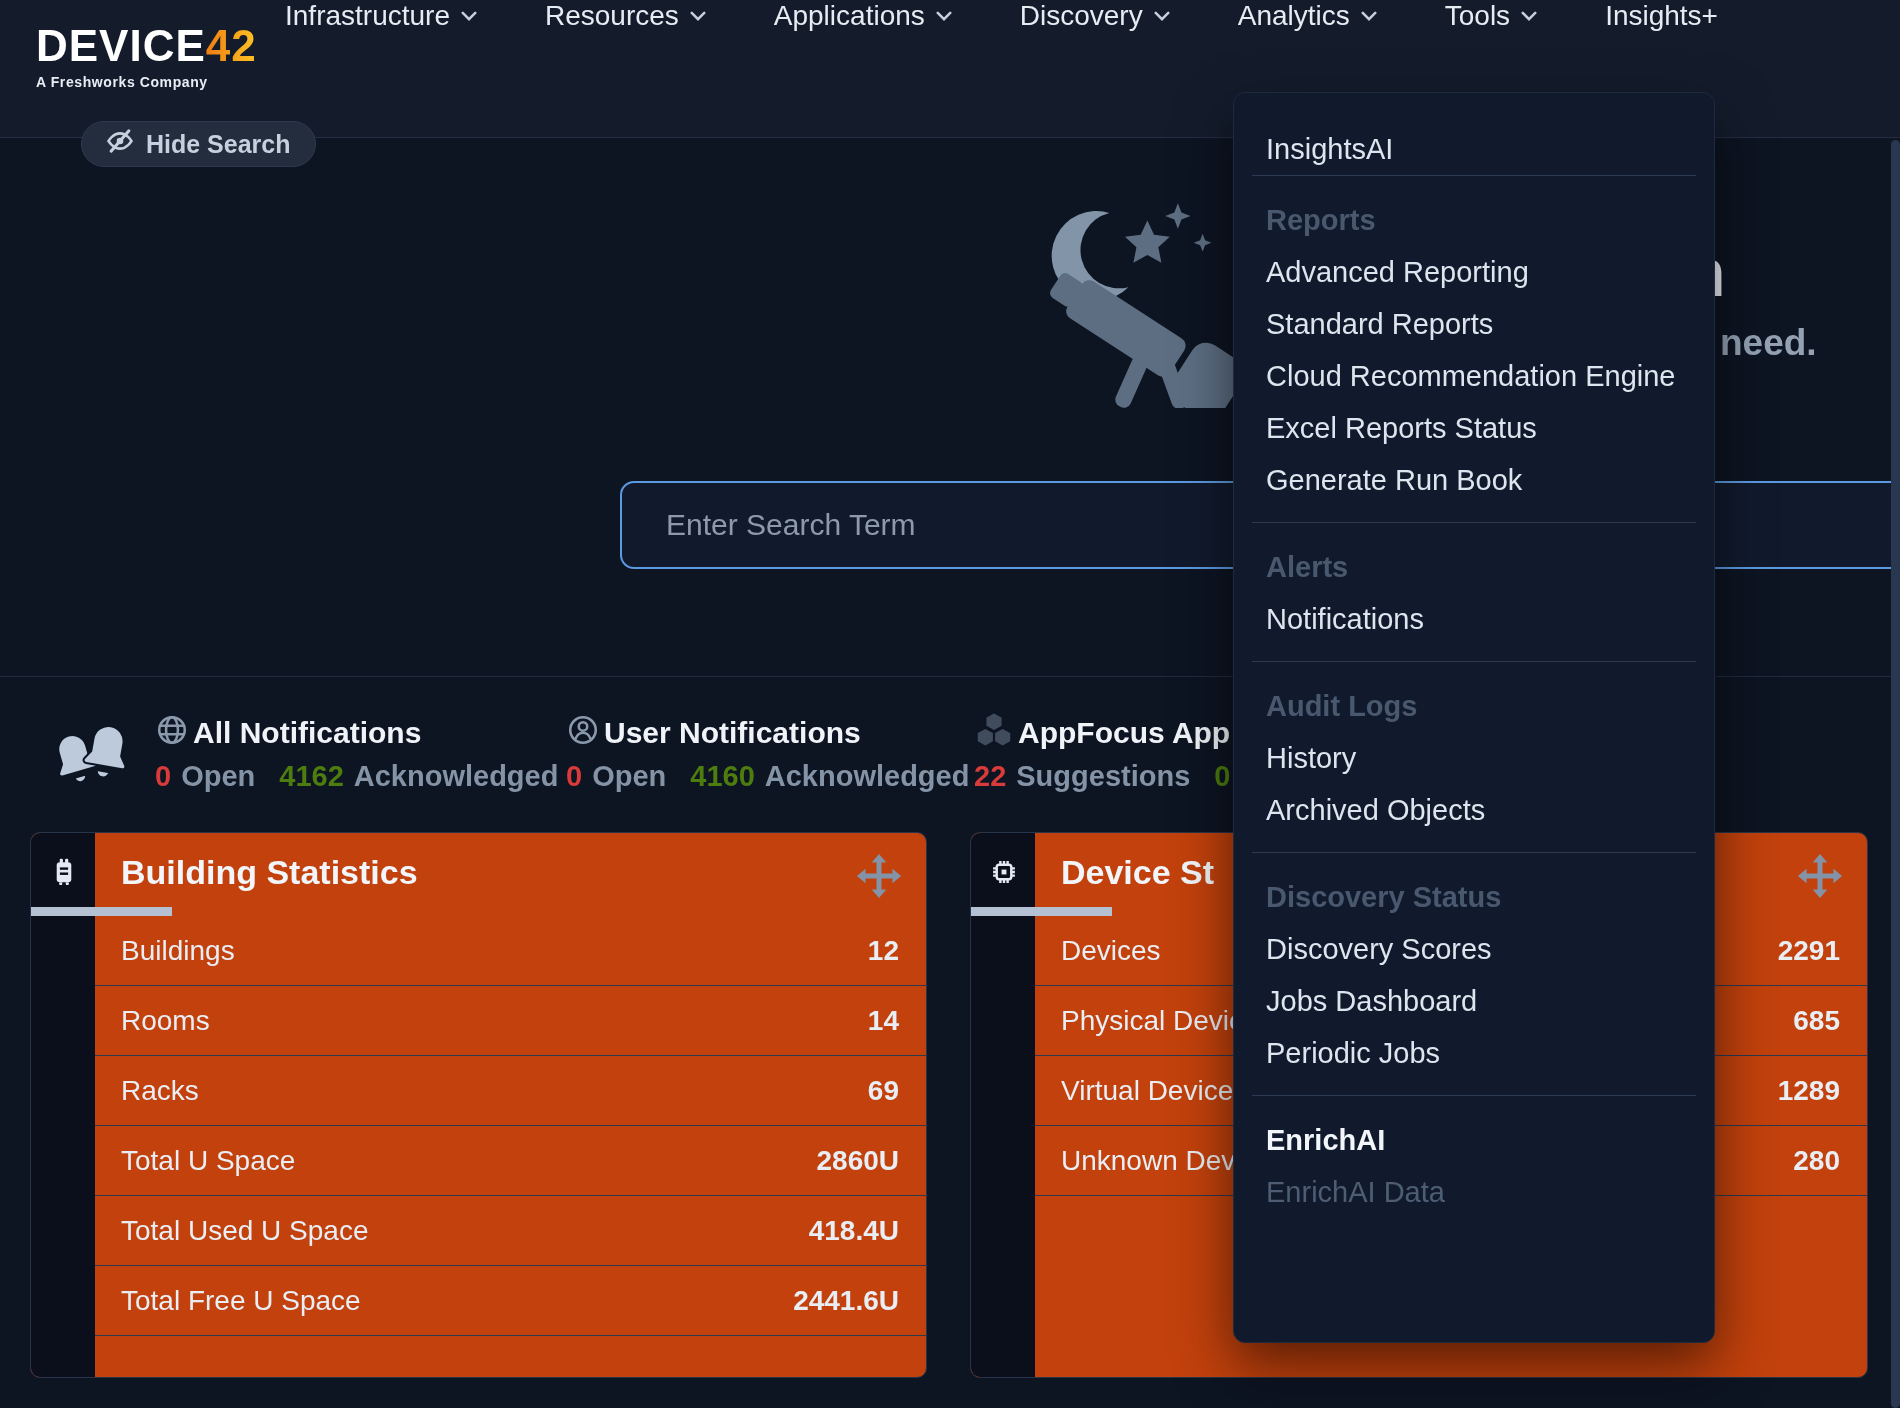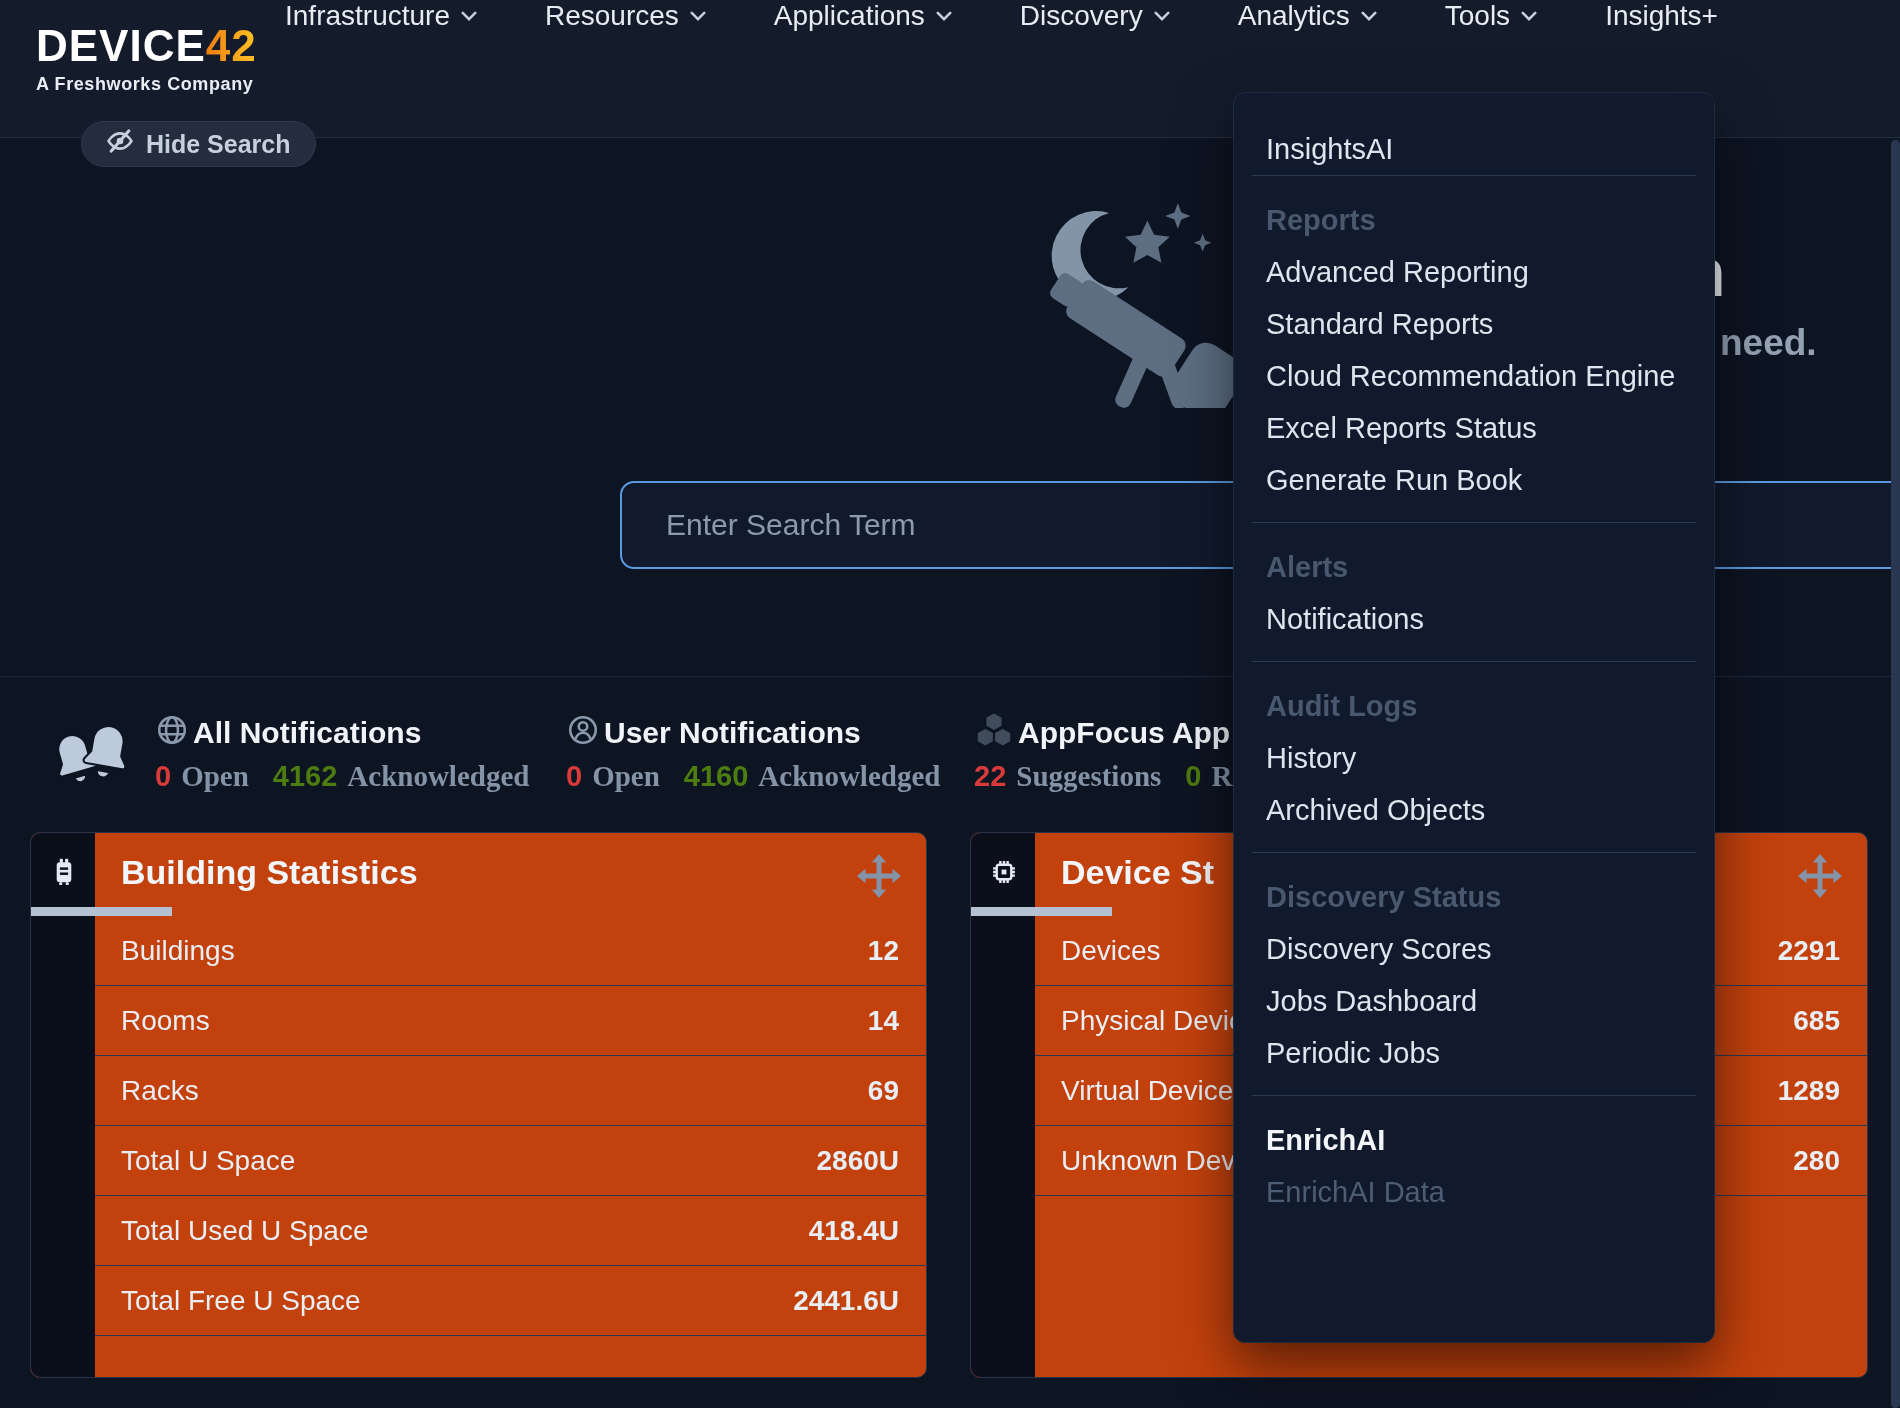--- a/index.html
+++ b/index.html
@@ -4,21 +4,21 @@
 <style>
   html,body{margin:0;padding:0;width:1900px;height:1408px;overflow:hidden;background:#0d1422;
     font-family:"Liberation Sans","DejaVu Sans",sans-serif;}
   .screen{position:relative;width:1900px;height:1158px;background:#0d1422;}
 
   
   .nav{position:absolute;left:0;top:0;width:1900px;height:137px;background:#141c2c;border-bottom:1px solid #232e42;z-index:6;}
   .brand{position:absolute;left:36px;top:24px;cursor:pointer;}
   .brand-line{font-size:44px;font-weight:800;letter-spacing:1px;color:#ffffff;line-height:1;}
   .brand-num{background:linear-gradient(90deg,#ef7d12,#ffc325);-webkit-background-clip:text;background-clip:text;color:transparent;}
-  .brand-tag{font-size:18px;font-weight:700;color:#e9eef5;letter-spacing:.6px;margin-top:6px;}
+  .brand-tag{font-size:14px;font-weight:700;color:#e9eef5;letter-spacing:.6px;margin-top:6px;}
   .nav-items{position:absolute;left:285px;top:0;height:137px;display:flex;align-items:flex-start;gap:68px;z-index:7;}
   .nav-item{display:flex;align-items:center;font-size:28px;font-weight:500;color:#e7ecf3;cursor:pointer;white-space:nowrap;}
   .nav-item .chev{margin-left:11px;display:inline-flex;}
 
   
   .hero-divider{position:absolute;left:0;top:676px;width:1900px;height:1px;background:#1f2b3d;}
   .hide-search{position:absolute;left:81px;top:121px;height:46px;display:flex;align-items:center;gap:12px;
     padding:0 24px;background:#232d3e;border:1px solid #2f3a50;border-radius:24px;color:#c7d1dd;
     font-size:25px;font-weight:700;z-index:8;cursor:pointer;font-family:inherit;}
   .telescope{position:absolute;left:1035px;top:193px;z-index:2;}
@@ -29,21 +29,21 @@
   .search-placeholder{position:absolute;left:44px;top:0;line-height:84px;font-size:30px;color:#8e9aab;}
 
   
   .bells{position:absolute;left:45px;top:710px;z-index:3;}
   .ngroup{position:absolute;top:714px;z-index:3;}
   .ngroup .title-row{display:flex;align-items:center;gap:4px;font-size:30px;font-weight:700;color:#f0f4f8;height:38px;}
   .ngroup .counts{margin-top:6px;font-size:29px;height:36px;display:flex;align-items:center;}
   .counts .num{font-weight:800;margin-right:10px;}
   .counts .num.red{color:#d93a3a;}
   .counts .num.green{color:#4d7c0f;}
-  .counts .word{color:#8493a6;margin-right:24px;font-weight:600;font-family:Liberation Serif, serif;}
+  .counts .word{color:#8493a6;margin-right:24px;font-weight:600;}
   .g1{left:155px;} .g2{left:566px;} .g3{left:974px;}
 
   
   .card{position:absolute;top:832px;height:546px;background:#c2410c;border:1px solid #27344a;border-radius:10px;
     overflow:hidden;z-index:3;box-sizing:border-box;}
   .card-building{left:30px;width:897px;}
   .card-device{left:970px;width:898px;}
   .strip{position:absolute;left:0;top:0;bottom:0;width:64px;background:#0a0f1b;}
   .card-icon{position:absolute;left:16px;top:22px;}
   .card-title{position:absolute;left:90px;top:20px;font-size:34px;font-weight:700;color:#f2f5f9;white-space:nowrap;}

